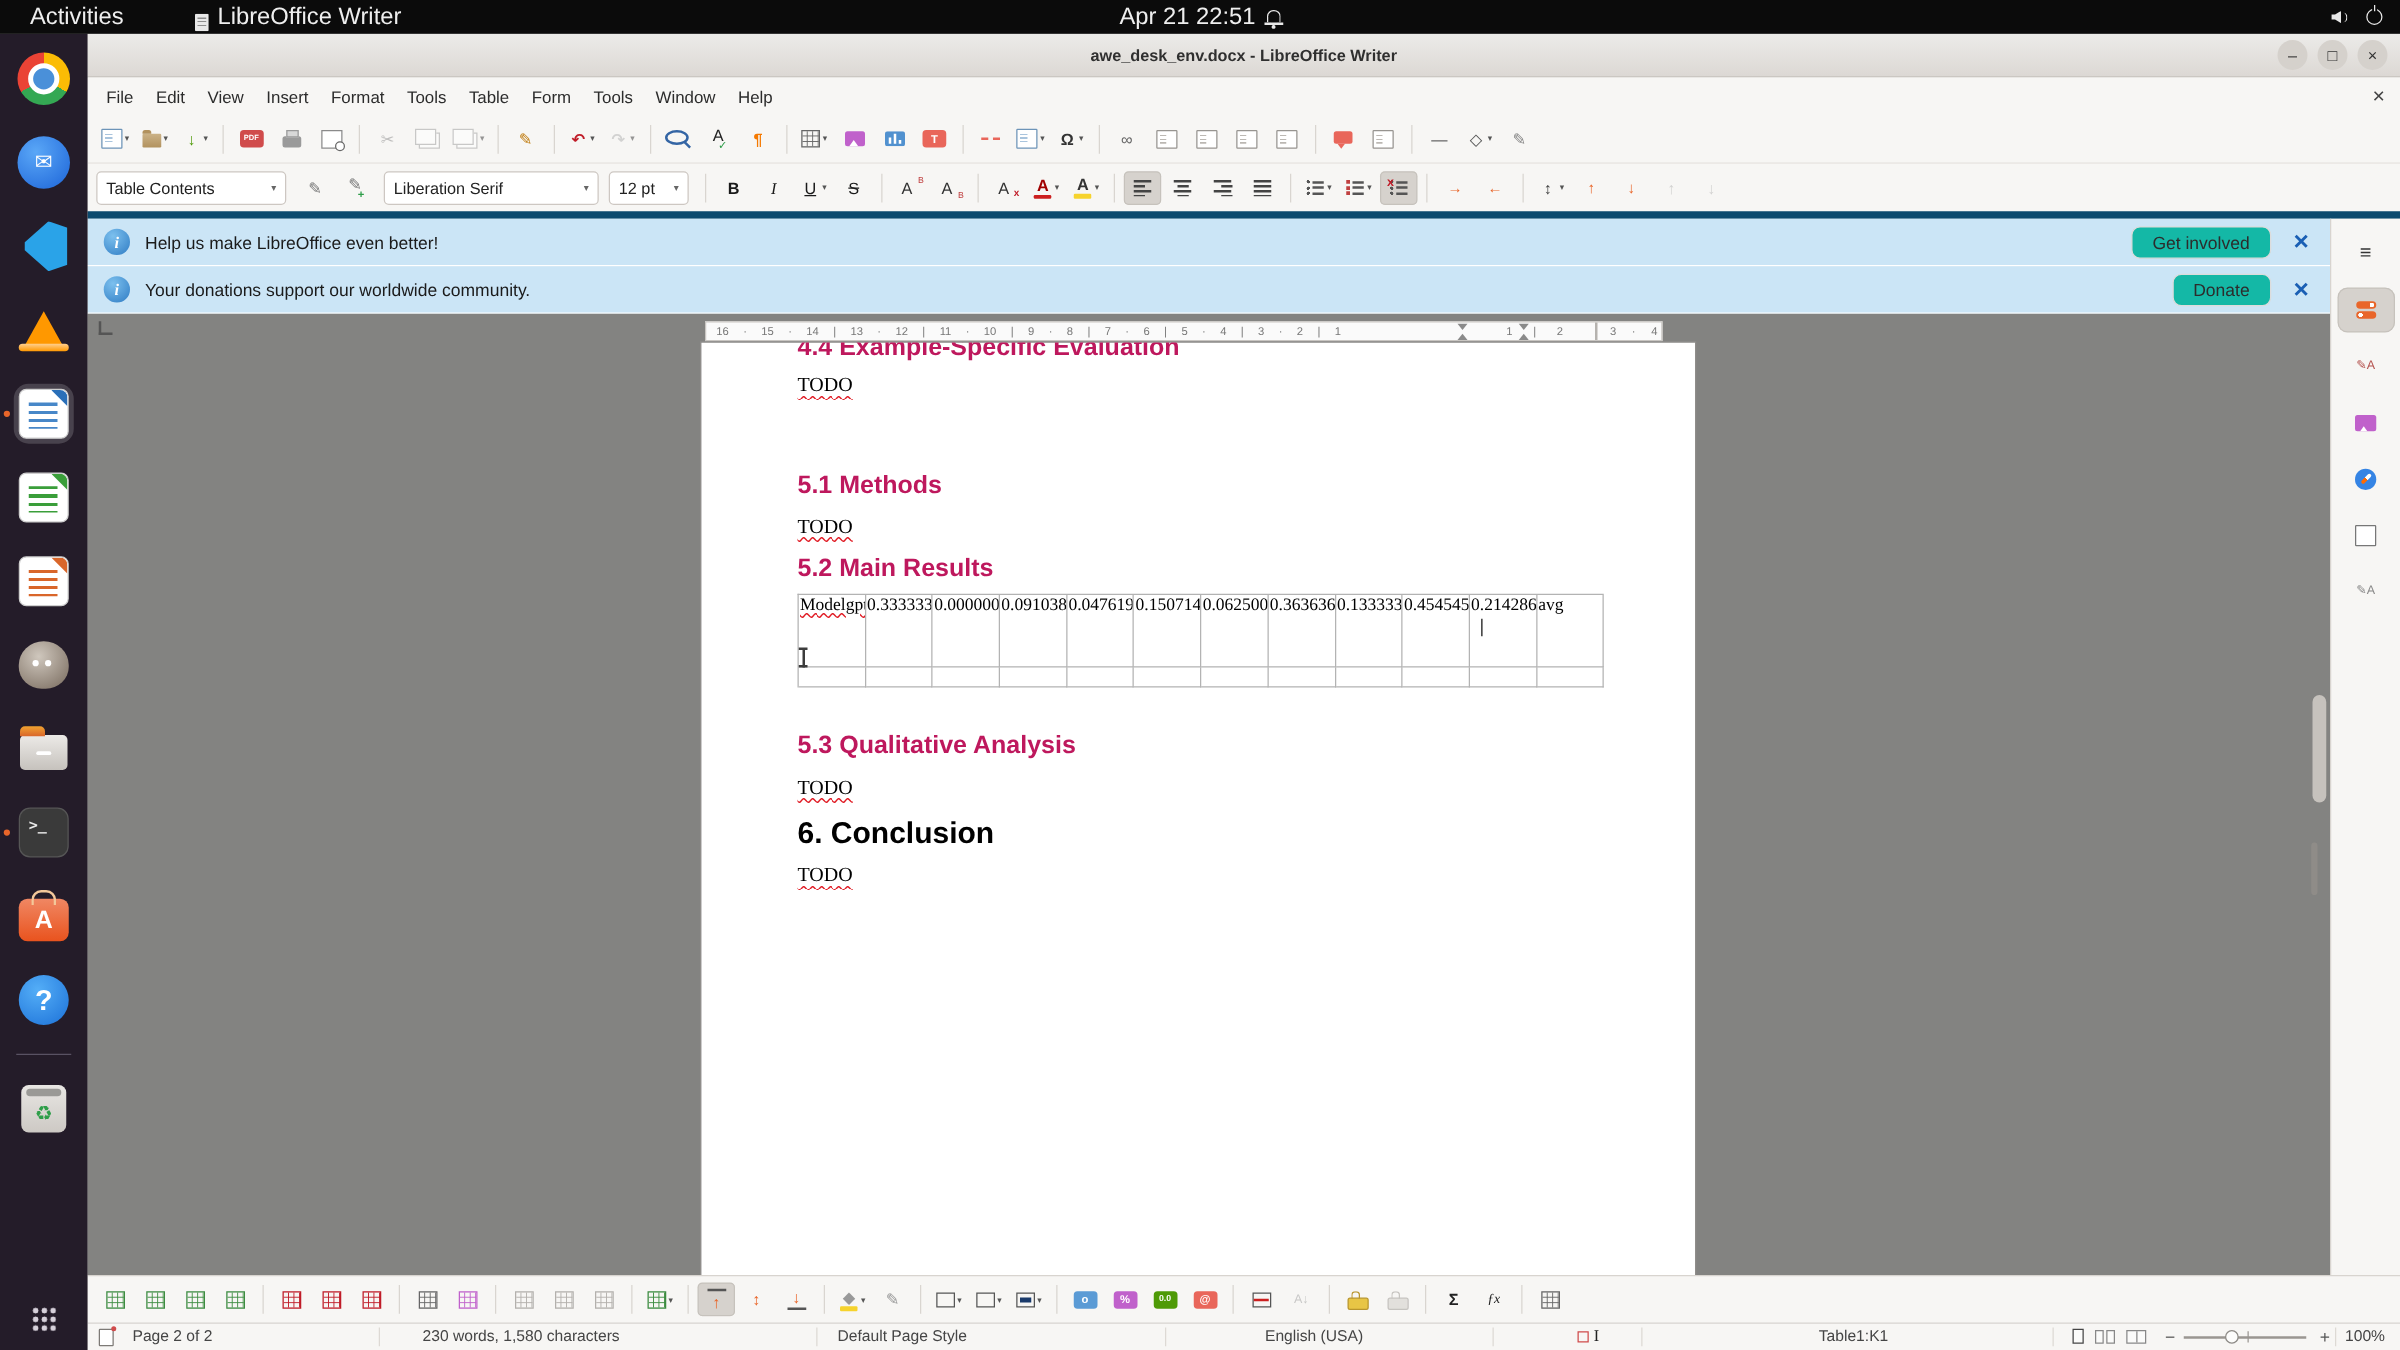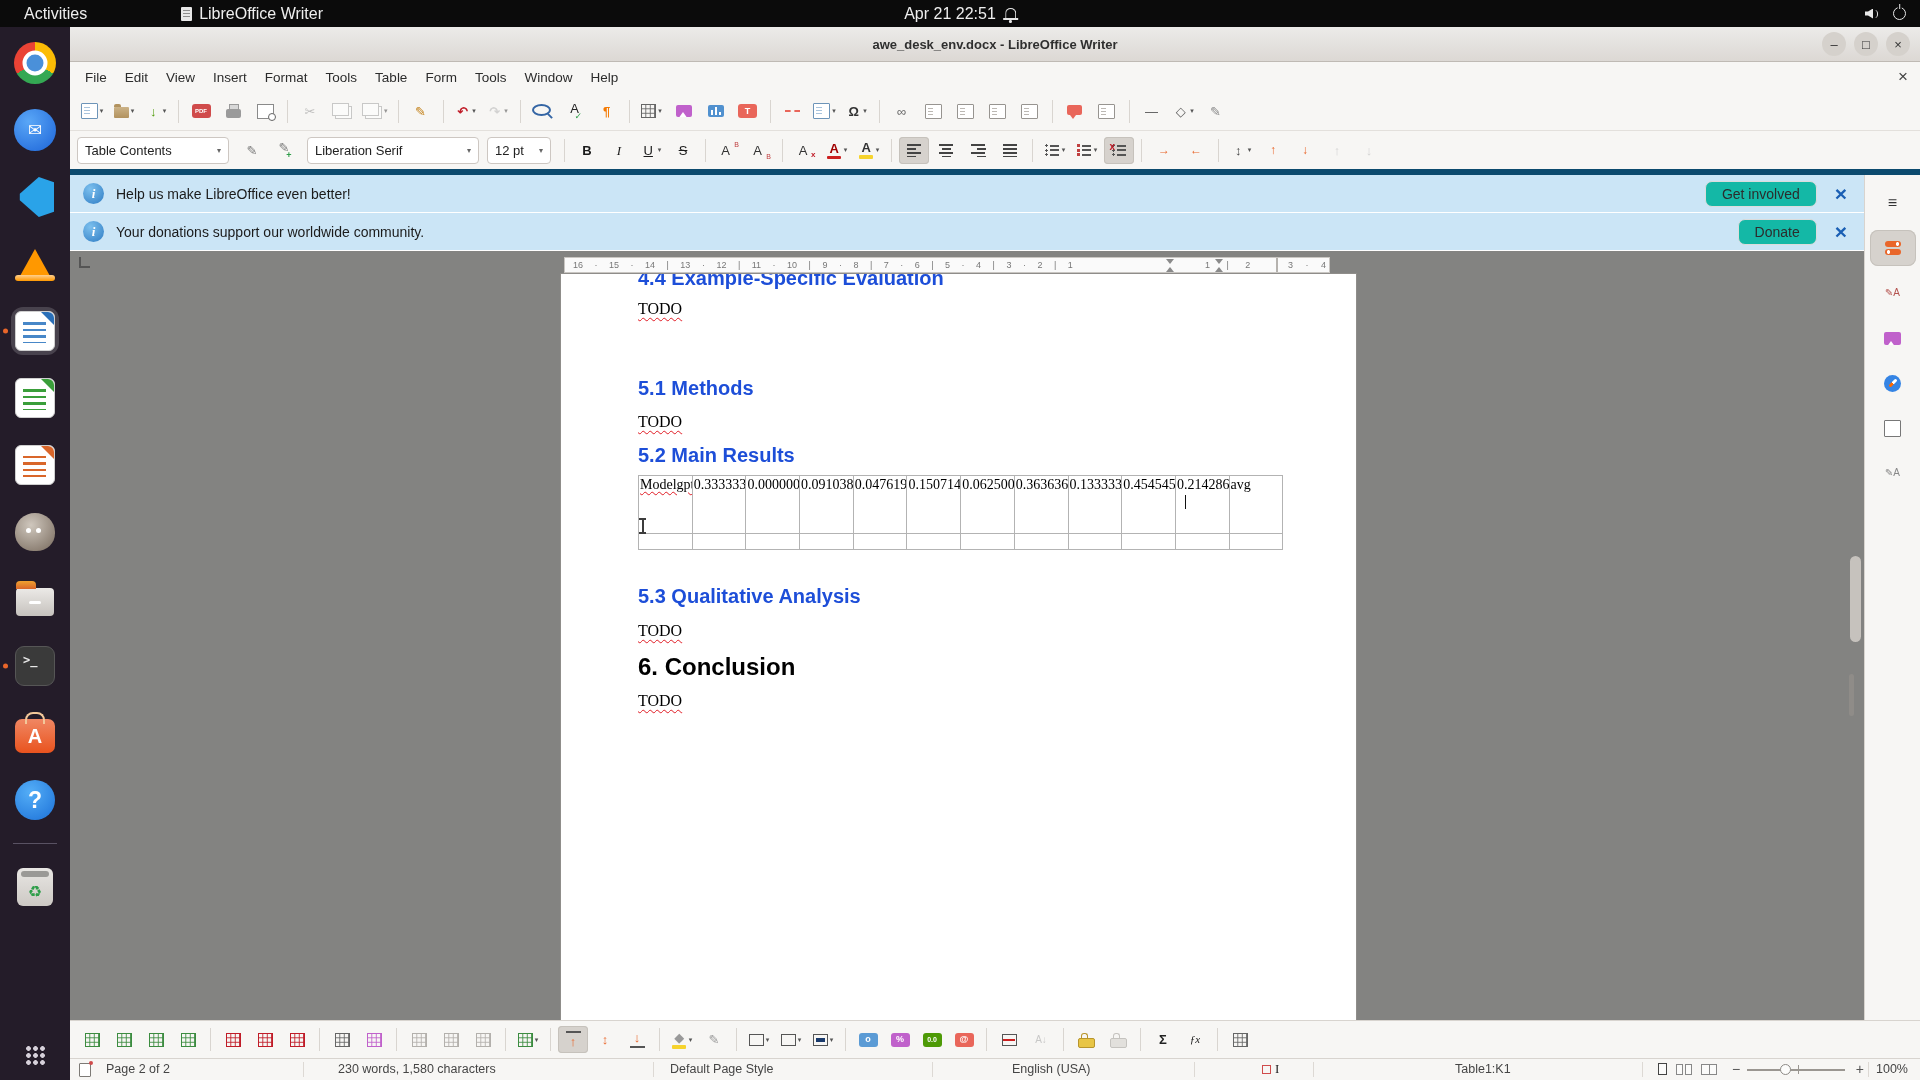--- a/index.html
+++ b/index.html
@@ -1,22 +1,22 @@
 <!DOCTYPE html>
 <html><head>
 <meta charset="utf-8">
 <style>
   html,body{margin:0;padding:0}
   body{width:1920px;height:1080px;position:relative;overflow:hidden;background:#838381;
        font-family:"Liberation Sans","DejaVu Sans",sans-serif;-webkit-font-smoothing:antialiased}
   
   .topbar{position:absolute;left:0;top:0;right:0;height:27px;background:#0b0b0b;color:#eee;
-          display:flex;align-items:center;font-size:16px;z-index:30}
+          display:flex;align-items:center;font-size:19px;z-index:30}
   .activities{margin-left:16px;padding:2px 8px;border-radius:4px}
-  .appmenu{margin-left:86px;display:flex;align-items:center;gap:7px}
+  .appmenu{margin-left:49px;display:flex;align-items:flex-end;gap:7px}
   .appicon{width:11px;height:14px;border-radius:1px;background-color:#e8e8e8;
            background-image:repeating-linear-gradient(#8d8d8d 0 1px,transparent 1px 3px);
            background-repeat:no-repeat;background-size:7px 9px;background-position:2px 3px}
   .clockwrap{position:absolute;left:50%;top:0;bottom:0;transform:translateX(-50%);
              display:flex;align-items:center;gap:9px}
   .bell{width:9px;height:9px;border:1.4px solid #e8e8e8;border-bottom:none;
         border-radius:50% 50% 0 0;position:relative;margin-top:-2px}
   .bell::after{content:'';position:absolute;bottom:-2px;left:-3px;right:-3px;height:1.4px;background:#e8e8e8}
   .bell::before{content:'';position:absolute;bottom:-5px;left:50%;transform:translateX(-50%);
         width:2.5px;height:2.5px;border-radius:50%;background:#e8e8e8}
@@ -204,21 +204,21 @@
   .rl{position:absolute;left:8px;top:2px;word-spacing:9px;white-space:nowrap}
   .rr{position:absolute;left:640px;top:2px;word-spacing:14px;white-space:nowrap}
   .re{position:absolute;right:3px;top:0;border-left:2px solid #b5b2ae;padding:2px 0 2px 10px;word-spacing:10px;white-space:nowrap}
   .rmk{position:absolute;top:1px;width:9px;height:13px}
   .m1{left:601px}.m2{left:650px}
   .rmk::before{content:'';position:absolute;top:0;left:0;border:4px solid transparent;border-top:5px solid #8a8a8a}
   .rmk::after{content:'';position:absolute;bottom:0;left:0;border:4px solid transparent;border-bottom:5px solid #8a8a8a}
   .page{position:absolute;top:23px;left:491px;width:795px;height:757px;background:#fff;outline:1px solid #8f8d8a;overflow:hidden}
   .page>div{position:absolute;left:77px;white-space:nowrap}
   .dh1{font:bold 24px/1.15 "Liberation Sans",sans-serif;color:#000}
-  .dh2{font:bold 20px/1.15 "Liberation Sans",sans-serif;color:#1d4ed8}
+  .dh2{font:bold 20px/1.15 "Liberation Sans",sans-serif;color:#be185d}
   .todo{font:16px/1.2 "Liberation Serif",serif;color:#000;text-decoration:underline;text-decoration-style:wavy;
         text-decoration-color:#e01b24;text-decoration-thickness:1px;text-underline-offset:3px}
   .h44{top:-7px}.t1{top:25px}.h5{top:57px}.h51{top:103px}.t2{top:138px}.h52{top:170px}
   .h53{top:311px}.t3{top:347px}.h6{top:379px}.t4{top:417px}
   .dtable{top:201px;display:grid;grid-template-columns:repeat(12,53.7px);grid-template-rows:58px 16px;
       border-top:1px solid #b3b3b3;border-left:1px solid #b3b3b3;white-space:normal}
   .dcell{border-right:1px solid #b3b3b3;border-bottom:1px solid #b3b3b3;font:14px/18px "Liberation Serif",serif;
       color:#000;padding:0 2px 0 1px;word-break:break-all;overflow:hidden;position:relative;box-sizing:border-box}
   .dcell.sp{text-decoration:underline;text-decoration-style:wavy;text-decoration-color:#e01b24;
       text-decoration-thickness:1px;text-underline-offset:2px}

